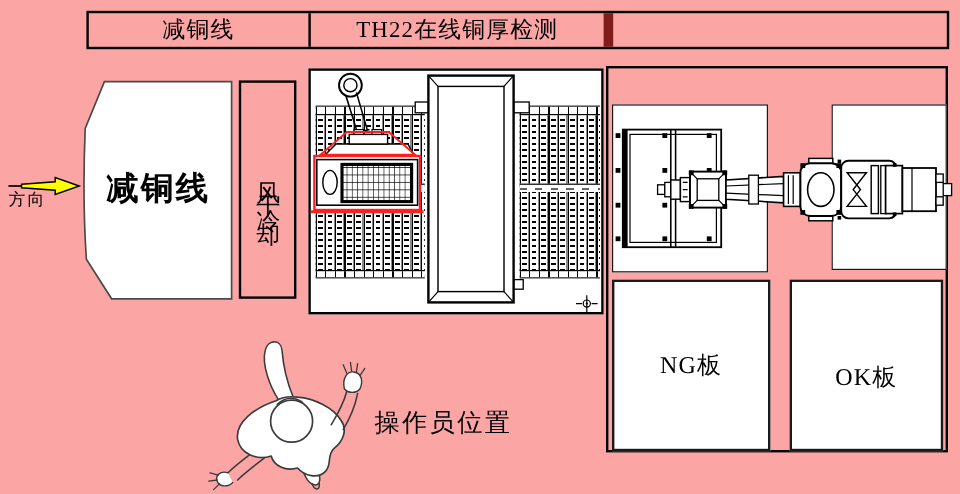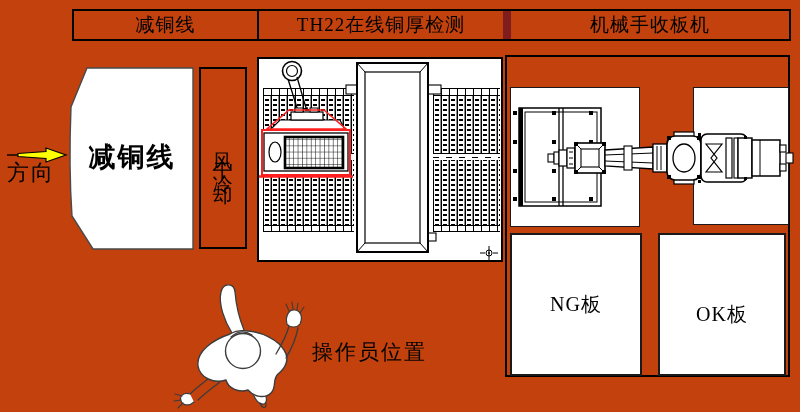--- a/index.html
+++ b/index.html
@@ -1,17 +1,17 @@
 <!DOCTYPE html>
 <html><head>
 <meta charset="utf-8">
 <style>
   html,body{margin:0;padding:0;background:#fff;}
   #stage{
-    position:relative;width:800px;height:412px;background:#c2410c;overflow:hidden;
+    position:relative;width:800px;height:412px;background:#fca5a5;overflow:hidden;
     font-family:"Liberation Serif","DejaVu Serif",serif;color:#000;
   }
   .abs{position:absolute;box-sizing:border-box;}
   
   #header{left:72px;top:9px;width:719px;height:32px;border:2px solid #000;display:flex;}
   .hcell{display:flex;align-items:center;justify-content:center;font-size:19px;letter-spacing:1px;}
   .hc1{width:183px;border-right:2px solid #000;}
   .hc2{width:244px;border-right:8px solid #7f1d1d;}
   .hc3{flex:1;}
   
@@ -32,42 +32,39 @@
     border-top:1px solid #000;}
   .band{position:absolute;left:0;right:0;top:64px;height:6px;background:#fff;border-top:1px solid #000;}
   .band::after{content:'';position:absolute;left:0;right:0;top:3px;height:1px;
     background-image:repeating-linear-gradient(90deg,#000 0 6px,rgba(0,0,0,0) 6px 13px);}
   
   #robotzone{left:505px;top:55px;width:285px;height:322px;border:2px solid #000;padding-left:44px;}
   .zrect{position:absolute;border:2px solid #1a1a1a;background:#fff;}
   .bin{display:flex;align-items:center;justify-content:center;font-size:20px;letter-spacing:1px;}
   
   #lineLabel{left:72px;top:139px;width:120px;text-align:center;font-size:27px;font-weight:bold;letter-spacing:2px;}
-  #dirLabel{left:7px;top:158px;width:60px;font-size:22px;letter-spacing:2px;}
+  #dirLabel{left:7px;top:158px;width:60px;font-size:14px;letter-spacing:2px;}
   #opLabel{left:312px;top:338px;width:140px;font-size:21px;letter-spacing:2px;font-family:Liberation Serif, serif;}
   svg{display:block;overflow:visible;}
   .k{stroke:#000;fill:none;}
   .kw{stroke:#000;fill:#fff;}
   .sk{stroke:#3c3c3c;fill:none;stroke-linecap:round;stroke-linejoin:round;}
   .skw{stroke:#3c3c3c;fill:#fff;stroke-linecap:round;stroke-linejoin:round;}
 </style>
 </head>
 <body>
 
 <div id="stage">
 
   <div class="abs" id="header">
     <div class="hcell hc1">
       <span>减铜线</span>
     </div>
     <div class="hcell hc2">
       <span>TH22在线铜厚检测</span>
-    </div>
-    <div class="hcell hc3">
-      <span>机械手收板机</span>
     </div>
   </div>
 
   <svg class="abs" style="left:4px;top:146px;" width="66" height="18" viewBox="0 0 66 18">
     <line x1="3" y1="9" x2="28" y2="9" stroke="#000" stroke-width="1.4"></line>
     <polygon points="14,7.5 42,5.5 42,2 62,9 42,16 42,12.5 14,10.5" fill="#ffff00" stroke="#000" stroke-width="1.2"></polygon>
   </svg>
   <div class="abs" id="dirLabel">方向</div>
 
   <svg class="abs" style="left:62px;top:60px;" width="140" height="195" viewBox="0 0 140 195">

